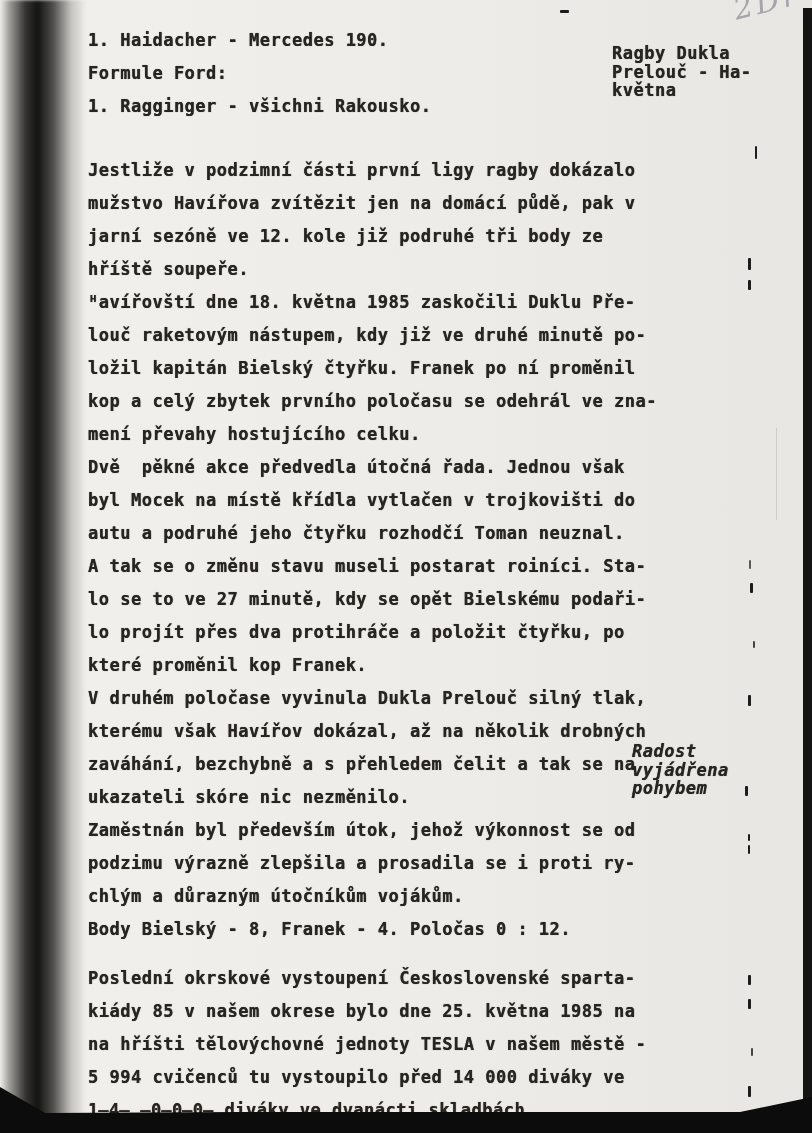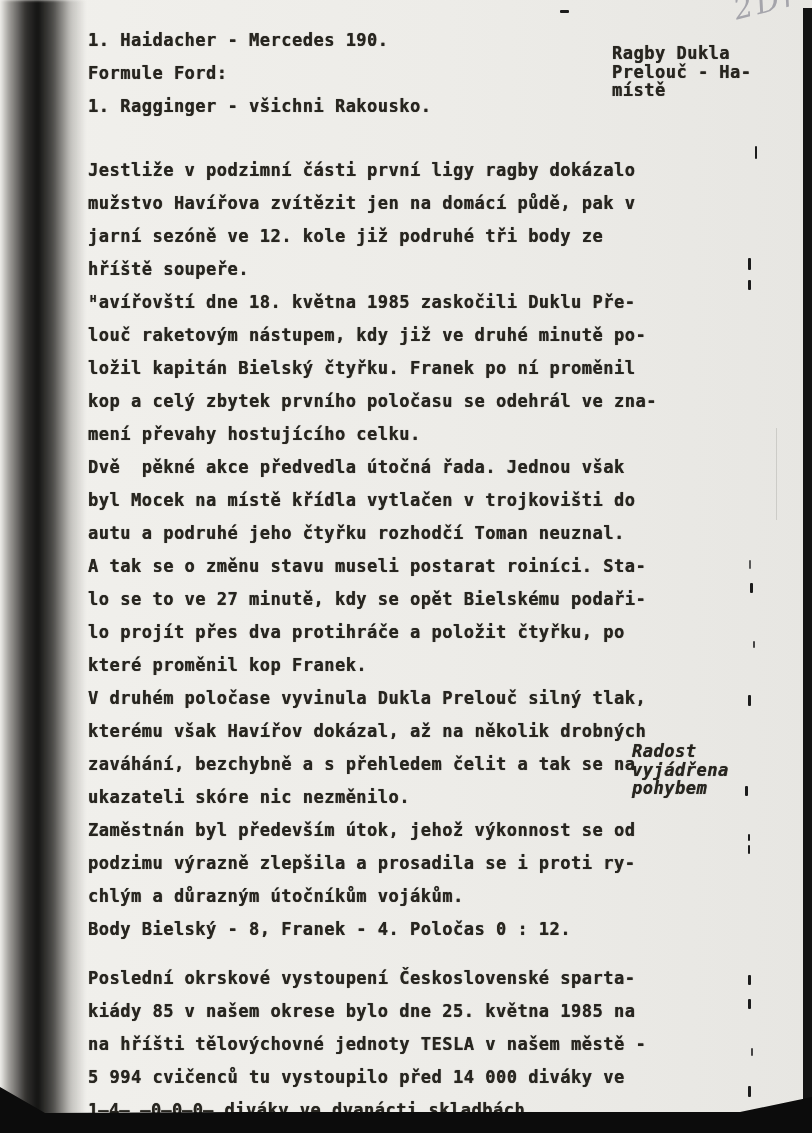--- a/index.html
+++ b/index.html
@@ -90,21 +90,21 @@
 a předseda Okresního národního výboru Milan Bystroň,
 člen předsednictva okresního výboru Komunistické stra-
 ny Československa a předseda Okresní odborové rady v
 Karviné Miroslav Kutal a další hosté.
 Uvod havířovské spartakiády patřil ženám, které na
 ploše na ploše vytvořily živou čtyřicítku, znamenají-</div>
   </div>
 
   <div class="typed mnote mnote-rugby">Ragby Dukla
 Prelouč - Ha-
-místě</div>
+května</div>
   <div class="typed mnote mnote-radost">Radost
 vyjádřena
 pohybem</div>
 
   <div class="artifact" style="left:560px; top:10px; width:9px; height:3px;"></div>
   <div class="artifact" style="left:755px; top:146px; width:2px; height:13px;"></div>
   <div class="artifact" style="left:748px; top:258px; width:3px; height:12px;"></div>
   <div class="artifact" style="left:748px; top:280px; width:3px; height:10px;"></div>
   <div class="artifact" style="left:749px; top:560px; width:2px; height:9px; opacity:0.7;"></div>
   <div class="artifact" style="left:750px; top:583px; width:3px; height:10px;"></div>

